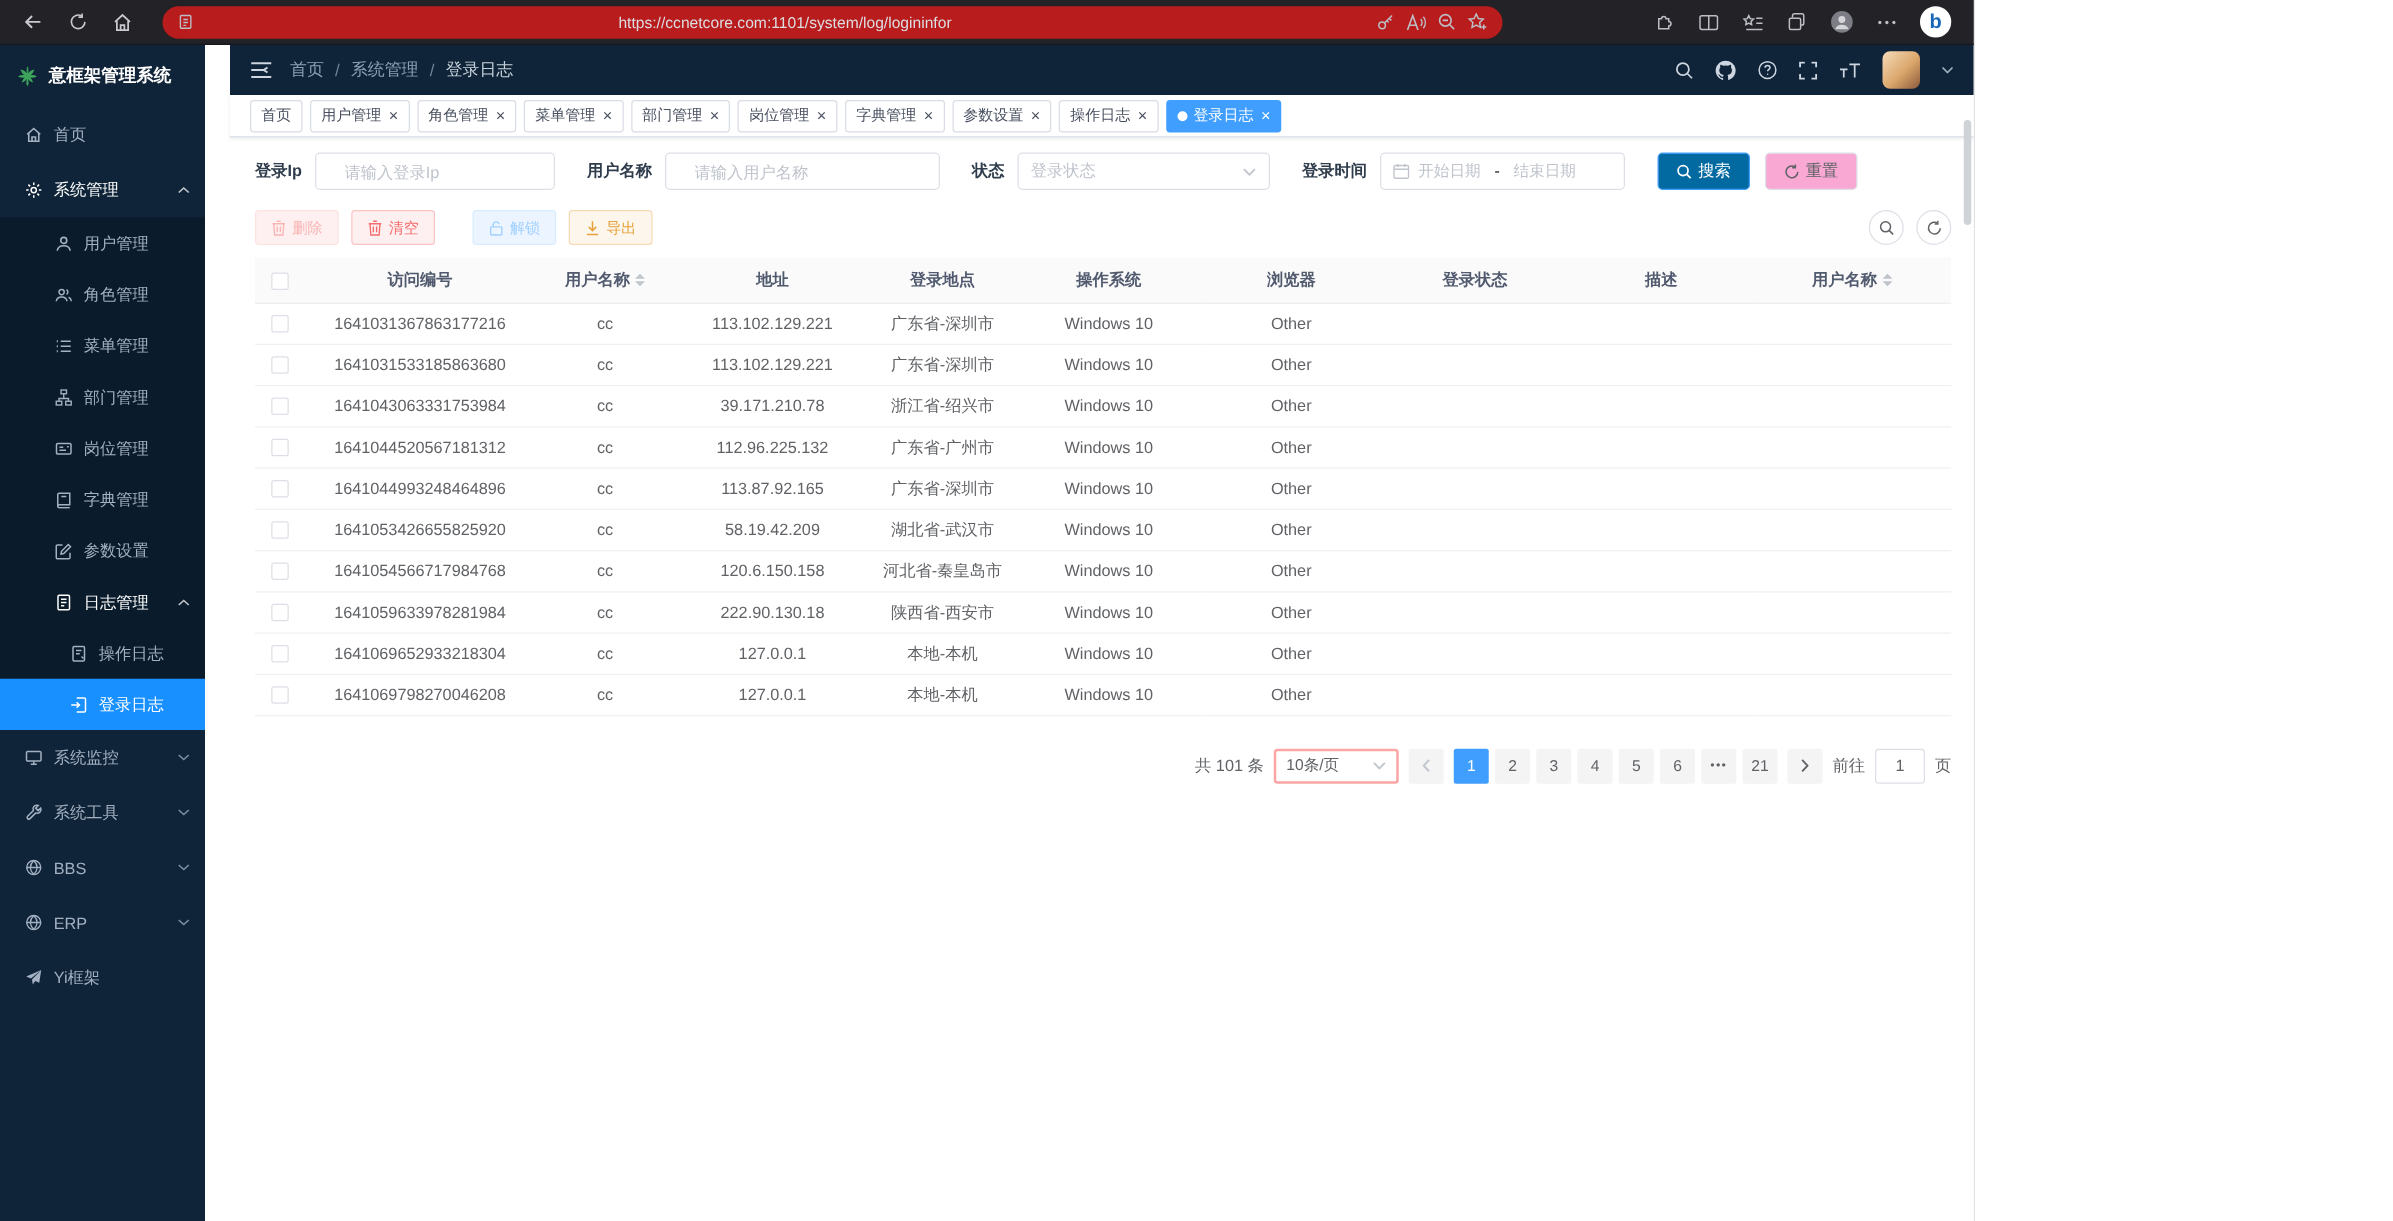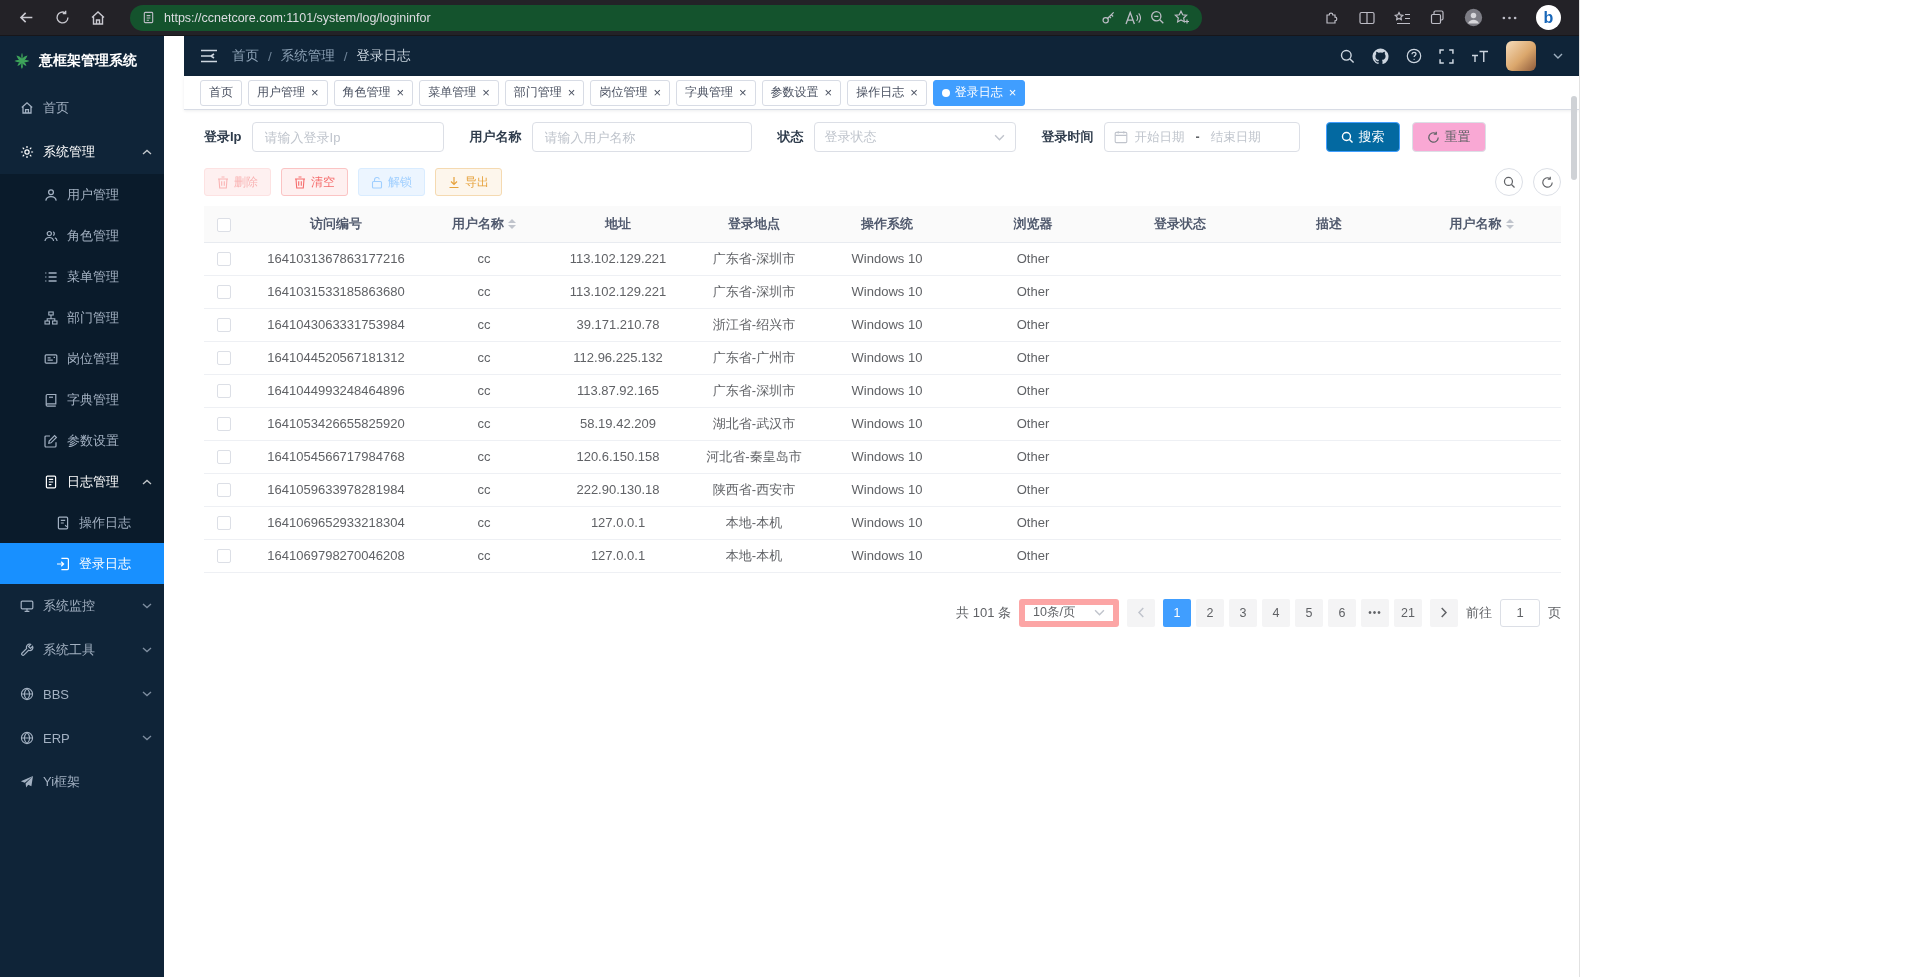--- a/index.html
+++ b/index.html
@@ -4,21 +4,21 @@
 <style>
   * { margin:0; padding:0; box-sizing:border-box; }
   html,body { background:#fff; }
   body { font-family:"Liberation Sans","DejaVu Sans",sans-serif; }
   .screen { width:1914px; height:977px; background:#fff; position:relative; overflow:hidden; }
   .bwindow { width:1580px; height:977px; background:#fff; border-right:1px solid #e2e2e2; position:relative; }
 
   
   .chrome { height:36px; background:#232227; display:flex; align-items:center; padding:0 12px; color:#c9c9d0; border-bottom:1px solid #17161a; }
   .cbtn { width:28px; height:28px; border:none; background:transparent; color:#c9c9d0; display:flex; align-items:center; justify-content:center; border-radius:4px; margin-right:8px; }
-  .urlbar { width:1072px; height:26px; background:#14532d; border-radius:13px; display:flex; align-items:center; padding:0 12px; gap:9px; margin:0 10px; }
+  .urlbar { width:1072px; height:26px; background:#b91c1c; border-radius:13px; display:flex; align-items:center; padding:0 12px; gap:9px; margin:0 10px;text-align:center; }
   .url-text { flex:1; color:#dddde2; font-size:12.5px; white-space:nowrap; overflow:hidden; }
   .urlbar .uicon, .chrome-right .uicon { display:flex; align-items:center; justify-content:center; color:#bdbdc6; }
   .chrome-right { display:flex; align-items:center; gap:19px; margin-left:auto; padding-right:6px; }
   .bing { width:25px; height:25px; border-radius:50%; background:#fff; display:flex; align-items:center; justify-content:center; color:#1766b8; font-weight:bold; font-size:16px; line-height:1; }
   .chrome svg, .appbar svg { display:block; }
 
   
   .app { display:flex; height:941px; overflow:hidden;gap:20px; }
   .sidebar { width:164px; background:#0f2438; flex-shrink:0; display:flex; flex-direction:column; color:#a3b1c2; }
   .logo { height:50px; display:flex; align-items:center; gap:8px; padding-left:13px; color:#ffffff; font-size:14px; font-weight:bold; flex-shrink:0; }
@@ -53,56 +53,56 @@
   .tab .dot { width:8px; height:8px; border-radius:50%; background:#fff; display:inline-block; }
   .tab.active { background:#409eff; border-color:#409eff; color:#fff; }
   .tab .tab-close { font-style:normal; font-size:13px; line-height:1; margin-left:1px; }
 
   
   .content { flex:1; padding:12px 18px 0 20px; position:relative; overflow:hidden; }
 
   .filters { display:flex; align-items:center; margin-top:0; }
   .filters label { font-size:13px; font-weight:bold; color:#2f3c4c; margin-right:10px; white-space:nowrap; }
   .filters .grp { display:flex; align-items:center; margin-right:26px; }
-  .inp { height:30px; border:1px solid #dcdfe6; border-radius:4px; padding:0 12px; font-size:13px; color:#606266; outline:none; font-family:inherit; }
+  .inp { height:30px; border:1px solid #dcdfe6; border-radius:4px; padding:0 23px; font-size:13px; color:#606266; outline:none; font-family:inherit; }
   .inp::placeholder { color:#bfc4cc; }
   .w192{width:192px}.w198{width:220px}
   .select { width:202px; height:30px; border:1px solid #dcdfe6; border-radius:4px; display:flex; align-items:center; padding:0 10px; font-size:13px; color:#bfc4cc; cursor:pointer; background:#fff; }
   .select .sel-caret { margin-left:auto; color:#c0c4cc; display:flex; }
   .daterange { width:196px; height:30px; border:1px solid #dcdfe6; border-radius:4px; display:flex; align-items:center; gap:7px; padding:0 9px; font-size:12.5px; color:#bfc4cc; background:#fff; cursor:pointer; }
   .daterange .cal { color:#c0c4cc; display:flex; }
   .daterange .dsep { color:#606266; font-weight:bold; padding:0 4px; }
   .btn { height:30px; border-radius:4px; border:1px solid transparent; font-size:13px; display:inline-flex; align-items:center; gap:5px; padding:0 14px; cursor:pointer; font-family:inherit; }
   .btn svg { display:block; }
   .btn-primary { background:#0369a1; border-color:#409eff; color:#fff; }
   .btn-plain { background:#f9a8d4; border-color:#dcdfe6; color:#606266; margin-left:12px;text-align:right; }
 
   .toolbar { display:flex; align-items:center; gap:10px; margin-top:16px; }
   .mini-btn { height:28px; border-radius:3px; font-size:12px; display:inline-flex; align-items:center; gap:5px; padding:0 12px; cursor:pointer; border:1px solid transparent; font-family:Liberation Mono, monospace; }
   .mini-btn svg { display:block; }
   .mb-danger-dis { background:#fef0f0; border-color:#fde2e2; color:#f9b4b4; }
   .mb-danger { background:#fef0f0; border-color:#fbc4c4; color:#f56c6c; }
-  .mb-primary-dis { background:#ecf5ff; border-color:#d9ecff; color:#a0cfff; }
+  .mb-primary-dis { background:#ecf5ff; border-color:#d9ecff; color:#a0cfff;margin-left:20px; }
   .mb-warning { background:#fdf6ec; border-color:#f5dab1; color:#e6a23c; }
   .tb-right { margin-left:auto; display:flex; align-items:center; gap:10px; }
   .circle-btn { width:28px; height:28px; border:1px solid #dcdfe6; border-radius:50%; display:flex; align-items:center; justify-content:center; color:#606266; cursor:pointer; background:#fff; }
 
   
   table.grid { width:100%; border-collapse:collapse; table-layout:fixed; margin-top:10px; font-size:13px; color:#606266; }
   .grid thead th { height:36px; background:#fafafa; color:#515a6e; font-weight:bold; border-bottom:1px solid #e8ebf0; text-align:center; white-space:nowrap; }
   .grid tbody td { height:33px; border-bottom:1px solid #eef0f4; text-align:center; white-space:nowrap; overflow:hidden; }
   .checkbox { width:14px; height:14px; display:inline-block; border:1px solid #dcdfe6; border-radius:2px; background:#fff; vertical-align:middle; cursor:pointer; }
   .sort-caret { display:inline-flex; flex-direction:column; vertical-align:middle; margin-left:4px; cursor:pointer; }
   .sort-caret i { display:block; width:0; height:0; border:4px solid transparent; }
   .sort-caret i.asc { border-bottom-color:#c0c4cc; border-top-width:0; margin-bottom:2px; }
   .sort-caret i.desc { border-top-color:#c0c4cc; border-bottom-width:0; }
 
   
   .pagination { display:flex; align-items:center; justify-content:flex-end; gap:8px; margin-top:26px; font-size:13px; color:#606266; }
-  .psize { width:100px; height:28px; border:6px solid #fca5a5; border-radius:3px; display:flex; align-items:center; padding:0 8px; color:#606266; font-size:12.5px; cursor:pointer; background:#fff; }
+  .psize { width:100px; height:28px; border:2px solid #fca5a5; border-radius:3px; display:flex; align-items:center; padding:0 8px; color:#606266; font-size:12.5px; cursor:pointer; background:#fff; }
   .psize .sel-caret { margin-left:auto; color:#c0c4cc; display:flex; }
   .pager { display:inline-flex; gap:5px; }
   .pg-btn { min-width:28px; height:28px; line-height:28px; text-align:center; background:#f4f4f5; color:#606266; border-radius:2px; font-size:12.5px; cursor:pointer; padding:0 4px; display:inline-flex; align-items:center; justify-content:center; }
   .pg-btn.active { background:#409eff; color:#fff; }
   .pg-btn.more { letter-spacing:1px; color:#606266; font-size:10px; }
   .pg-btn.nav { background:#f4f4f5; }
   .pg-btn.nav.prev { color:#c0c4cc; }
   .goto-input { width:40px; height:28px; border:1px solid #dcdfe6; border-radius:3px; text-align:center; font-size:13px; color:#606266; outline:none; font-family:inherit; }
 
   .scroll-thumb { position:absolute; right:2px; top:96px; width:6px; height:84px; background:#cfd2d6; border-radius:3px; }

